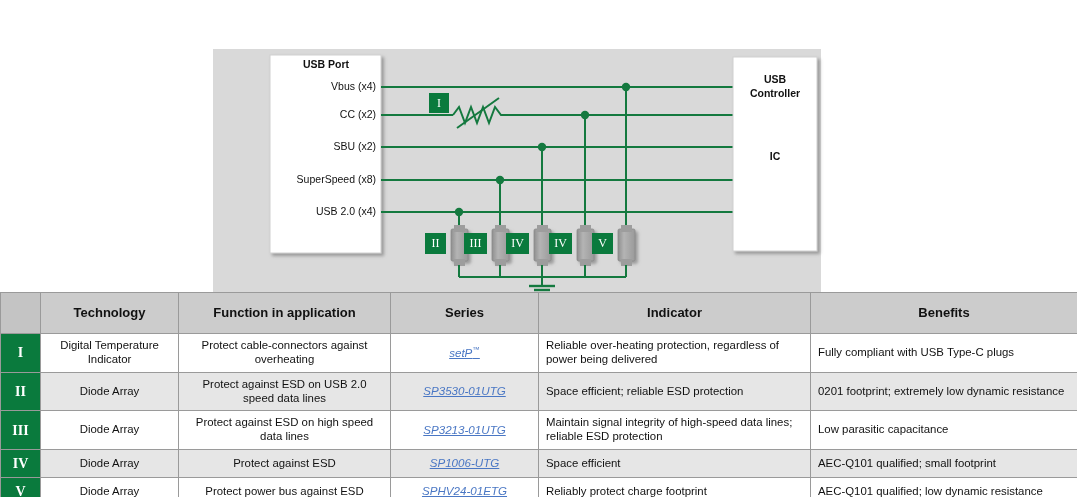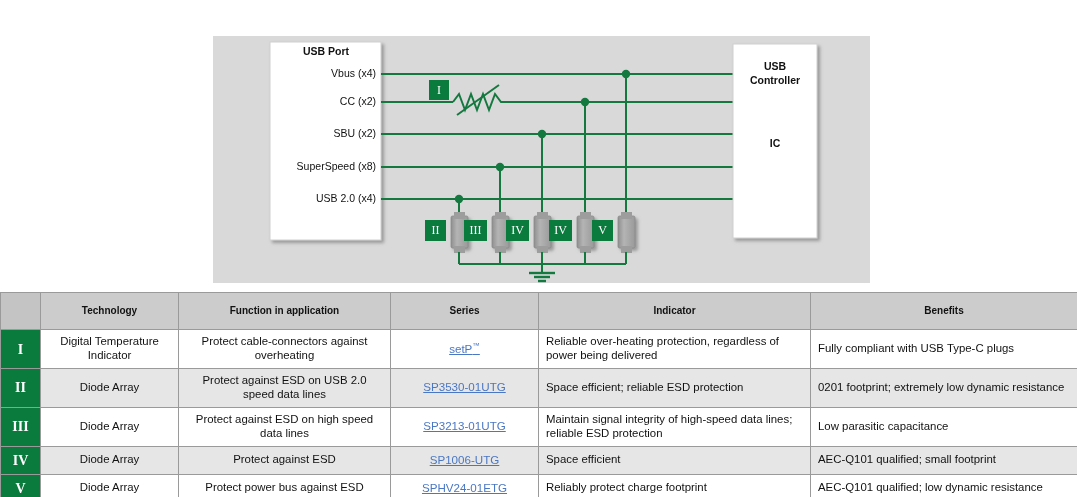--- a/index.html
+++ b/index.html
@@ -28,22 +28,22 @@
     display: flex;
     align-items: center;
     justify-content: center;
     letter-spacing: -0.1px;
     white-space: nowrap;
   }
 
   
   #diagram {
     position: absolute;
-    left: 213px; top: 36px;
-    width: 657px; height: 247px;
+    left: 213px; top: 49px;
+    width: 608px; height: 247px;
     background: #d9d9d9;
   }
   #diagram svg { display: block; }
 
   .box-lbl {
     font-family: "Liberation Sans", sans-serif;
     font-size: 10.5px;
     font-weight: bold;
     fill: #111111;
   }
@@ -70,40 +70,40 @@
   }
   #spec-table th, #spec-table td {
     border: 1px solid #9a9a9a;
     padding: 5px 7px;
     vertical-align: middle;
     line-height: 1.22;
   }
   #spec-table thead th {
     background: #cccccc;
     font-weight: bold;
-    font-size: 10px;
+    font-size: 13px;
     text-align: center;
     height: 30px;
     padding: 12px 6px;
   }
   #spec-table thead th.col-num { background: #c4c4c4; }
 
   td.col-num {
     background: #0a7a3d;
     color: #ffffff;
     text-align: center;
     font-family: "Liberation Serif", serif;
     font-weight: bold;
     font-size: 14px;
     border-left: 1px solid #0a7a3d;
     border-right: 1px solid #9a9a9a;
   }
   td.col-tech  { text-align: center; }
   td.col-func  { text-align: center; }
-  td.col-series{ text-align: center; }
+  td.col-series{ text-align: center; font-style: italic; }
   td.col-ben   { text-align: left; }
   td.col-feat  { text-align: left; }
 
   tr.odd  td:not(.col-num) { background: #ffffff; }
   tr.even td:not(.col-num) { background: #e6e6e6; }
 
   a.series-link {
     color: #4a77c4;
     text-decoration: underline;
     font-size: 11.6px;

